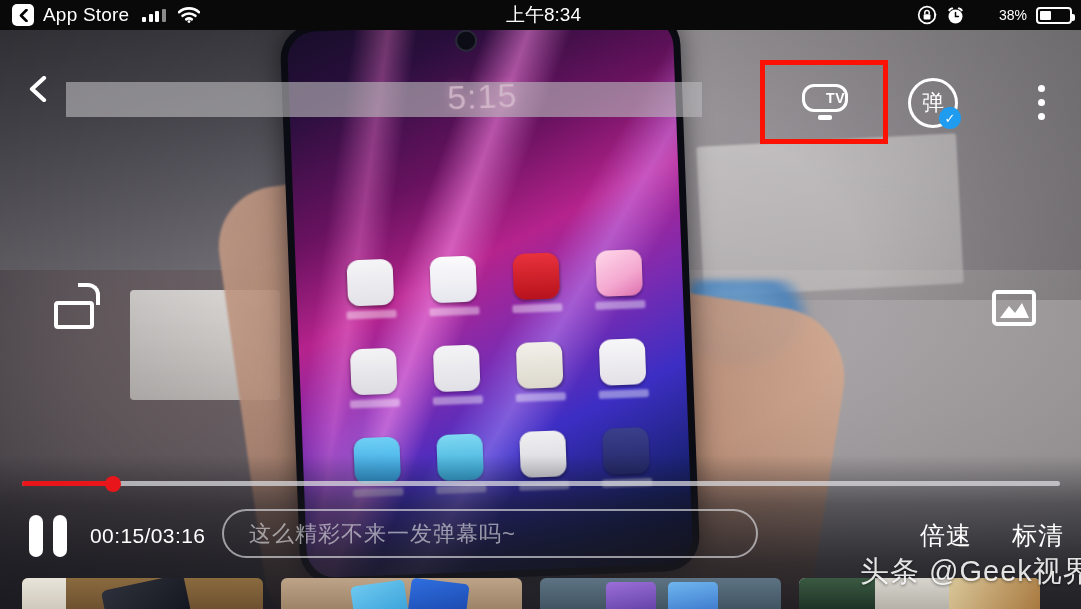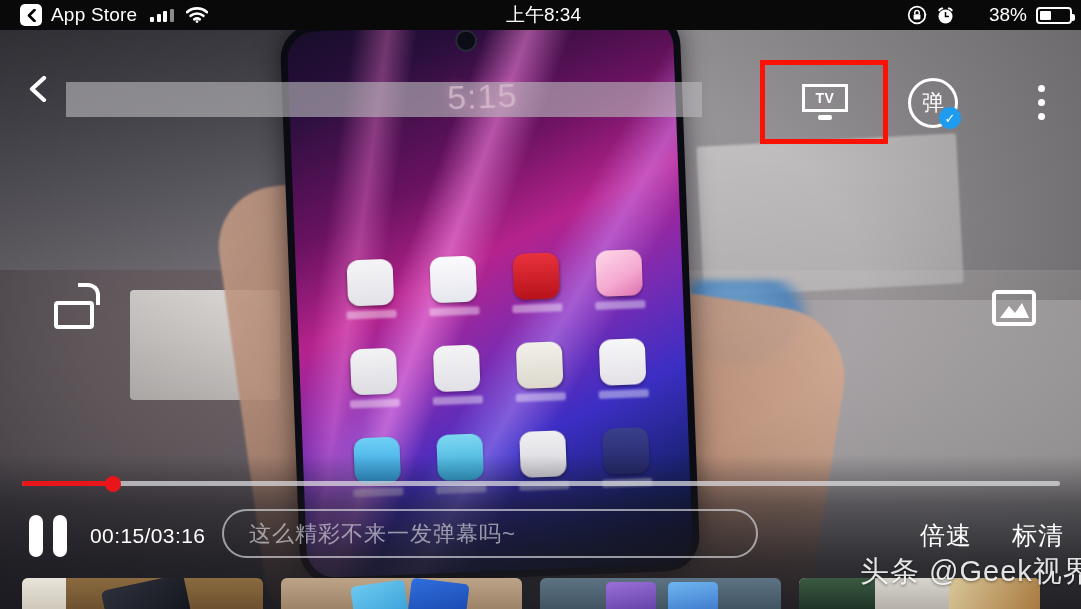--- a/index.html
+++ b/index.html
@@ -116,21 +116,21 @@
     position:absolute; inset:0; pointer-events:none;
     background:radial-gradient(ellipse at 50% 46%, rgba(0,0,0,0) 42%, rgba(0,0,0,.30) 100%);
   }
 
   
   .statusbar{
     position:absolute; left:0; top:0; width:1081px; height:30px;
     background:#090909; color:#fff; z-index:40;
     display:flex; align-items:center; font-size:18px;
   }
-  .sb-left{ display:flex; align-items:center; gap:9px; padding-left:20px; }
+  .sb-left{ display:flex; align-items:center; gap:9px; padding-left:12px; }
   .back-chip{
     width:22px; height:22px; border-radius:5px; background:#fff; color:#000;
     display:flex; align-items:center; justify-content:center;
     font-size:15px; line-height:1; font-weight:700;
   }
   .sb-appname{ font-size:19px; letter-spacing:.2px; }
   .sig{ display:flex; align-items:flex-end; gap:2.5px; height:13px; margin-left:4px;}
   .sig i{ width:4px; background:#fff; border-radius:1px; display:block; }
   .sig i:nth-child(1){height:5px;}
   .sig i:nth-child(2){height:8px;}
@@ -139,21 +139,21 @@
   .wifi{ margin-left:3px; display:block; }
   .sb-center{
     position:absolute; left:6px; right:0; top:0; height:30px;
     display:flex; align-items:center; justify-content:center;
     font-size:19px; pointer-events:none;
   }
   .sb-right{
     margin-left:auto; display:flex; align-items:center; gap:9px; padding-right:9px;
     position:relative; z-index:2;
   }
-  .batt-pct{ font-size:19px;margin-left:25px; }
+  .batt-pct{ font-size:14px;margin-left:25px; }
   .batt{
     width:36px; height:17px; border:2px solid #fff; border-radius:4px;
     position:relative; display:flex; align-items:center; padding:2px;
   }
   .batt::after{
     content:""; position:absolute; right:-5px; top:5px;
     width:3px; height:7px; background:#fff; border-radius:0 2px 2px 0;
   }
   .batt-fill{ height:100%; width:38%; background:#fff; border-radius:1px; }
 
@@ -167,22 +167,22 @@
     position:absolute; left:66px; top:52px; width:636px; height:35px;
     background:rgba(186,184,188,.62);
   }
   .tv-btn{
     position:absolute; left:795px; top:50px; width:60px; height:44px;
     display:flex; align-items:center; justify-content:center; cursor:pointer;
   }
   .tv-glyph{ position:relative; width:46px; height:36px; }
   .tv-screen{
     position:absolute; left:0; top:0; width:46px; height:28px;
-    border:3px solid #fff; border-radius:0;
-    display:flex; align-items:center; justify-content:center;
+    border:3px solid #fff; border-radius:12px;
+    display:flex; align-items:center; justify-content:flex-end;
   }
   .tv-screen span{ color:#fff; font-size:14px; font-weight:700; letter-spacing:.5px; line-height:1; }
   .tv-stand{
     position:absolute; left:16px; top:31px; width:14px; height:5px;
     background:#fff; border-radius:2px;
   }
   .highlight-box{
     position:absolute; left:760px; top:30px; width:128px; height:84px;
     border:5px solid #fc1105; z-index:31; pointer-events:none;
   }

